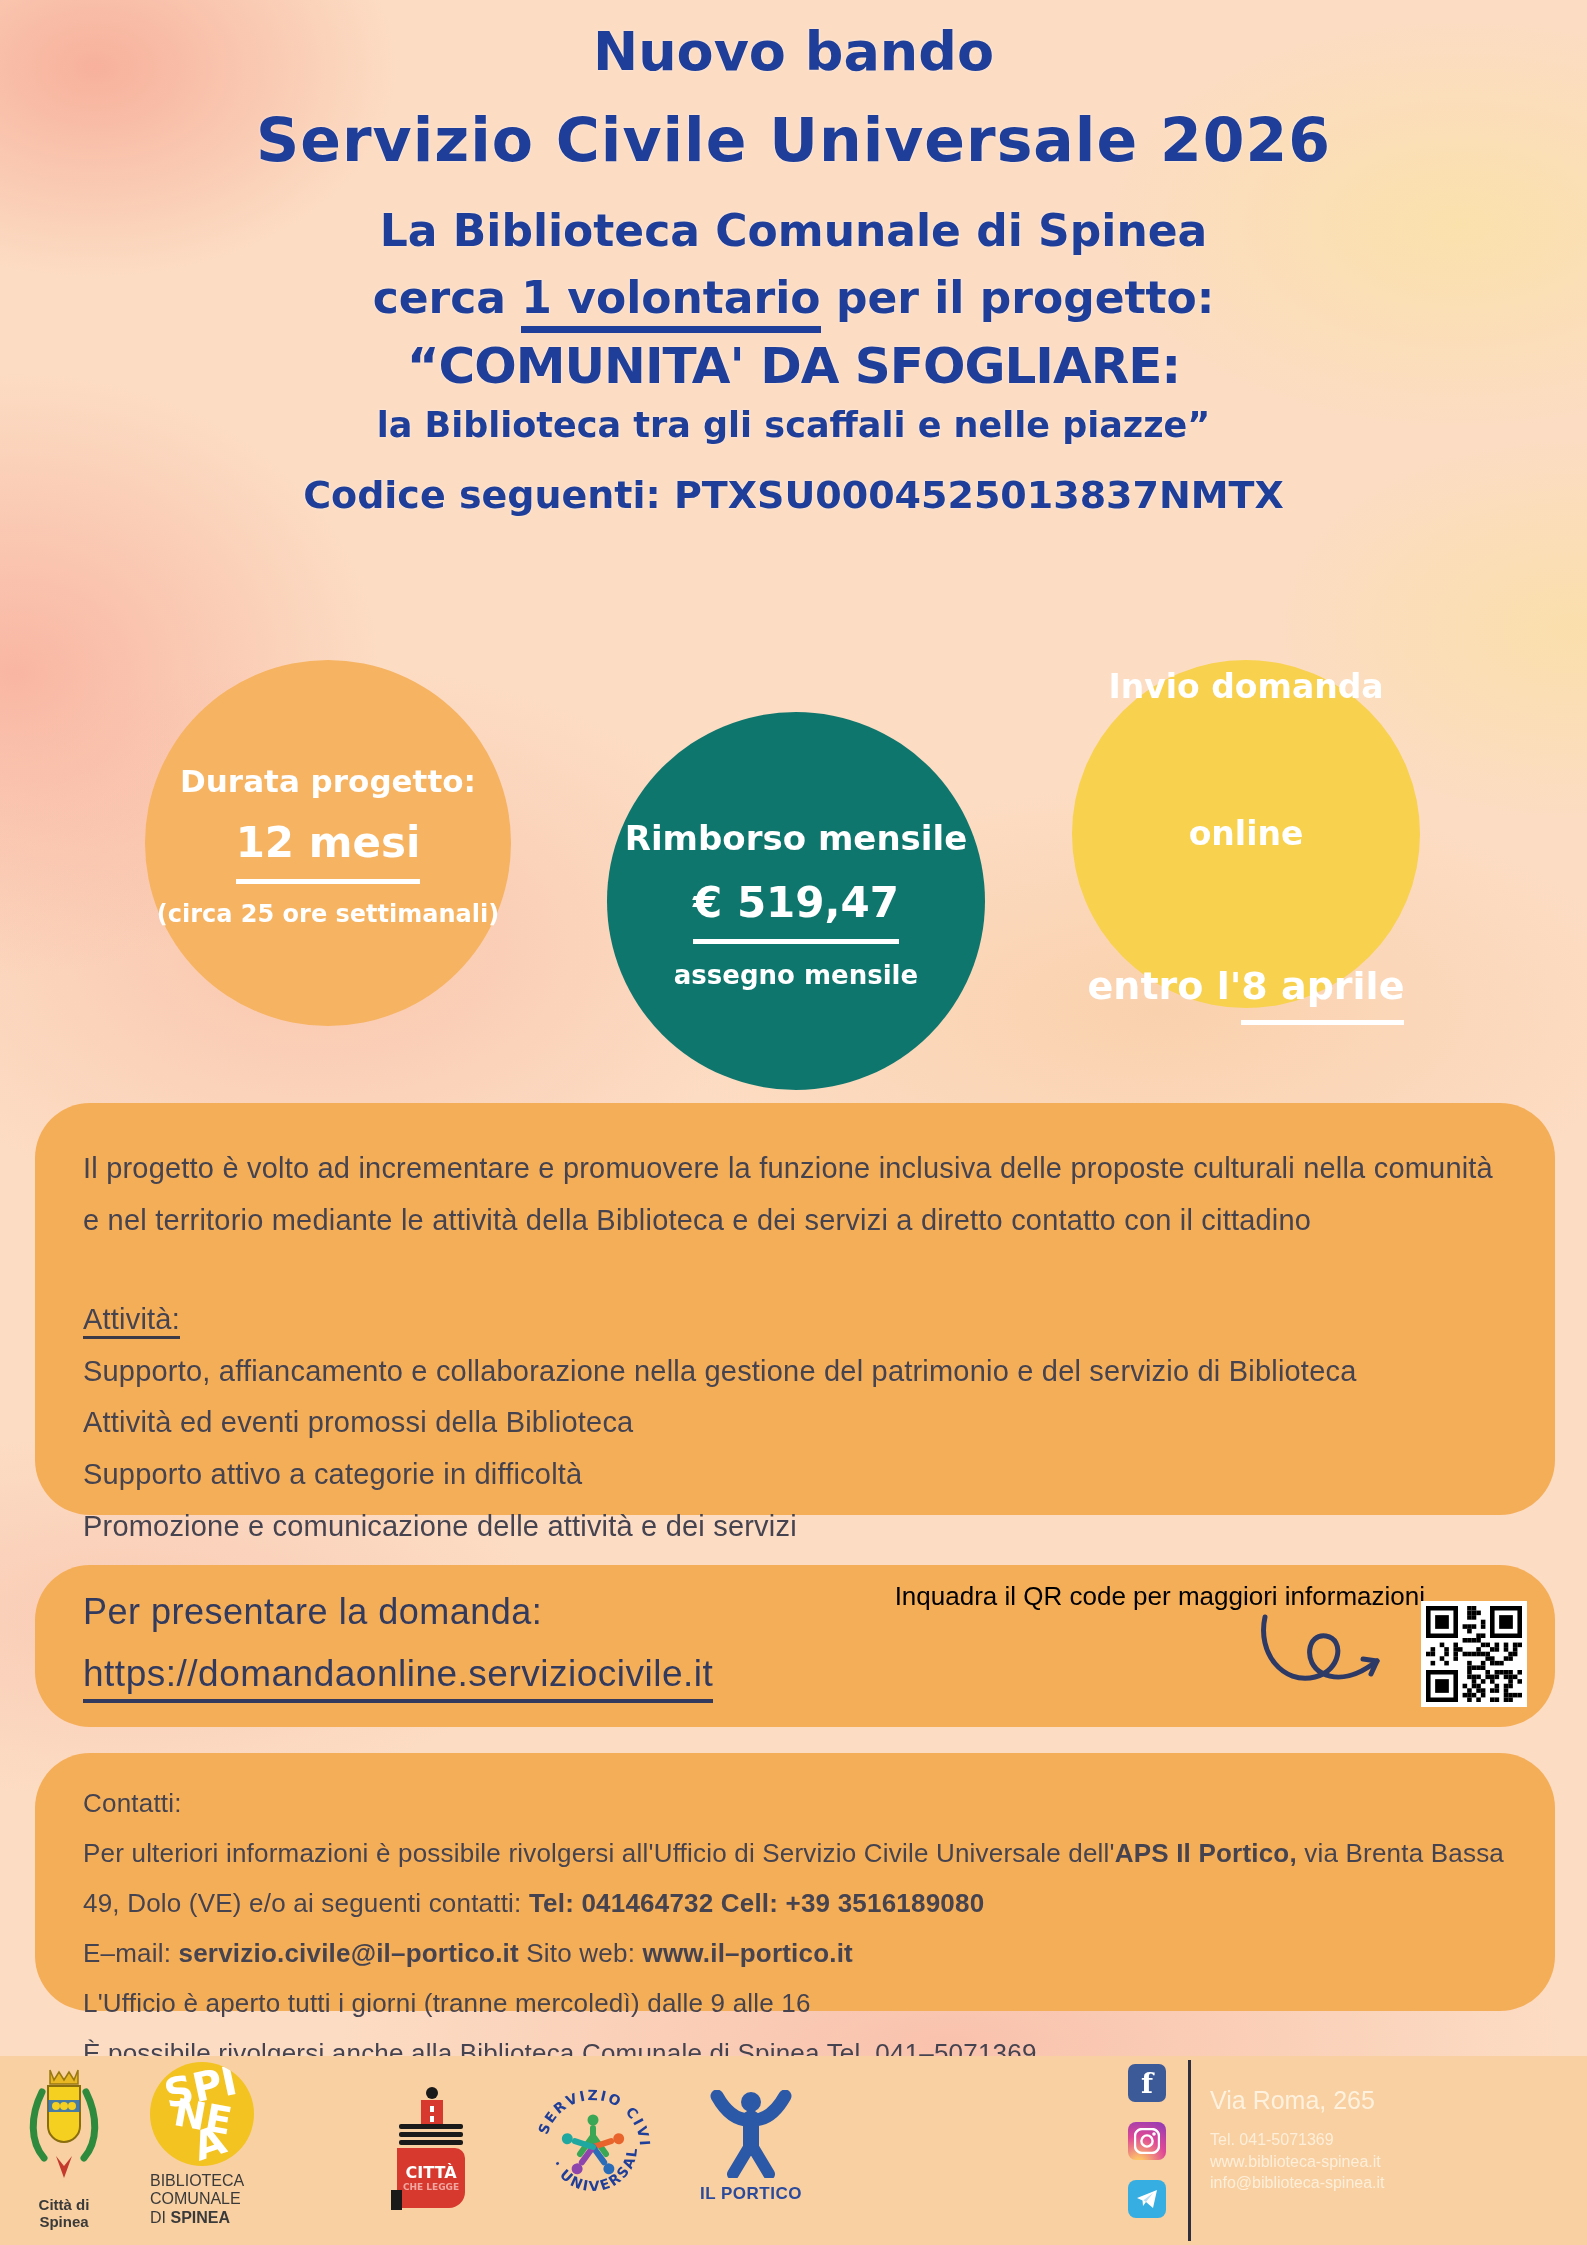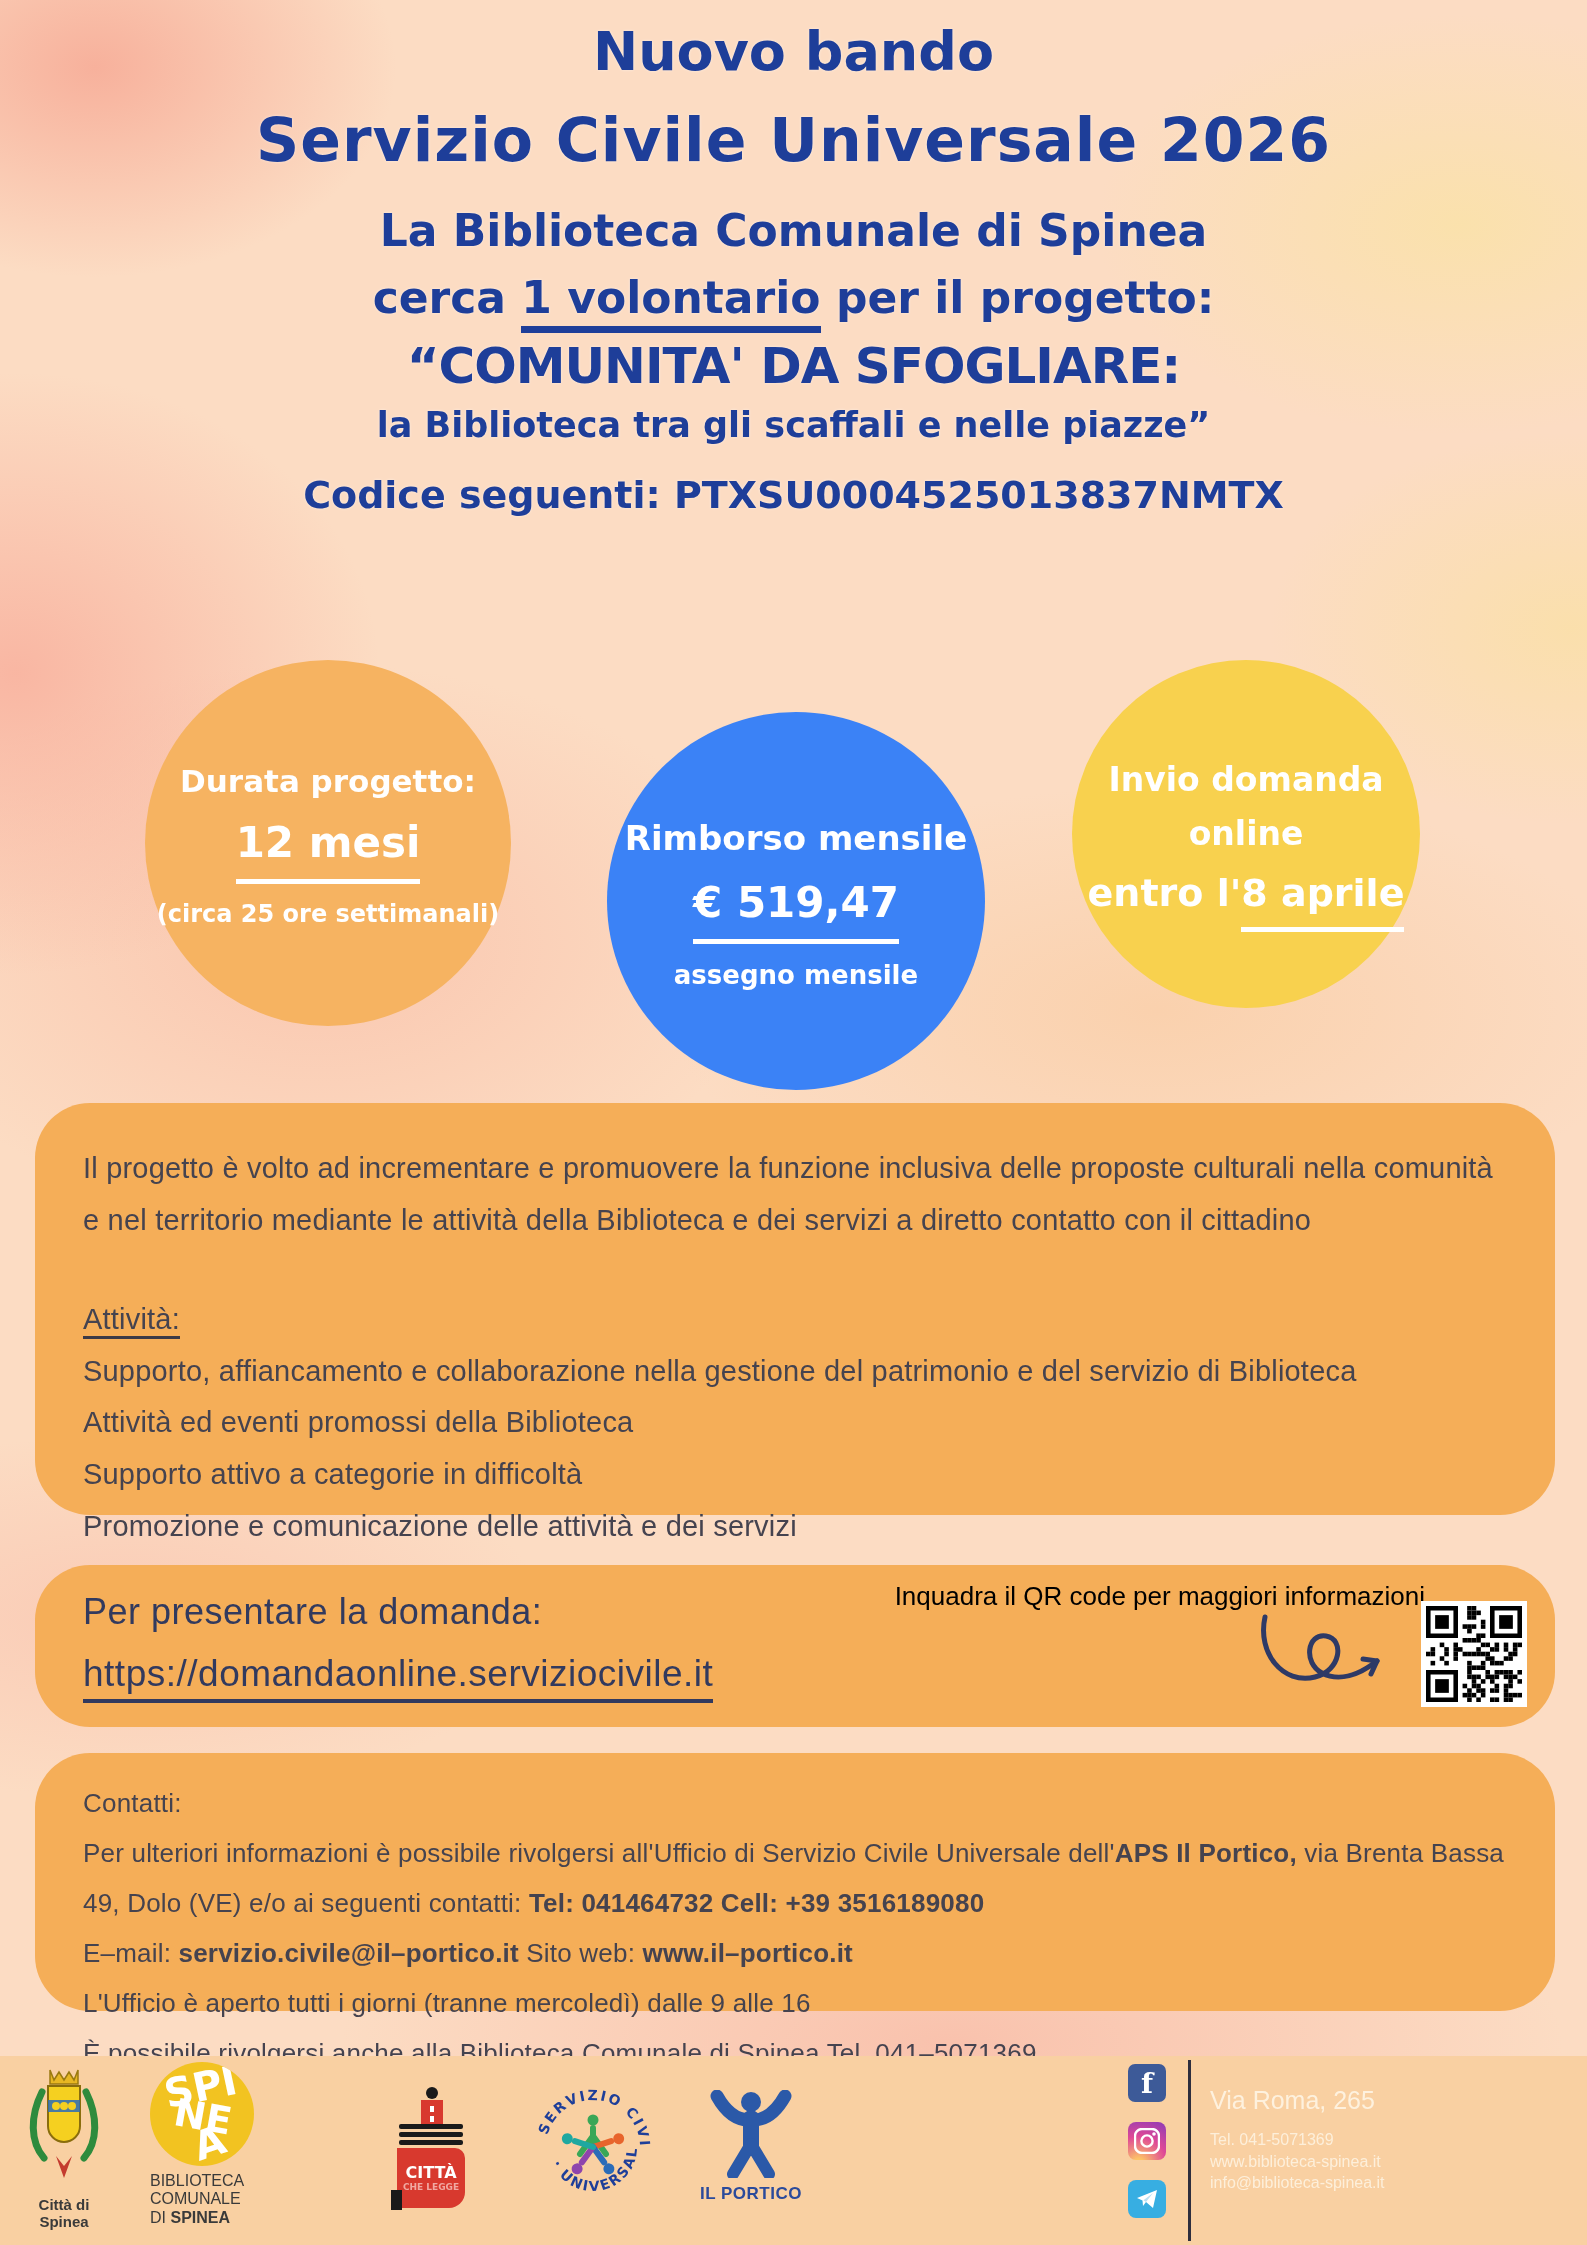--- a/index.html
+++ b/index.html
@@ -26,22 +26,22 @@
   .t4{font-size:44px;margin-top:16px;}
   .t5{font-size:50px;margin-top:14px;letter-spacing:-1px;}
   .t6{font-size:35px;margin-top:10px;}
   .t7{font-size:38px;margin-top:28px;letter-spacing:0px;}
   .u-navy{border-bottom:7px solid #1e3e99;padding-bottom:3px;}
 
   .circle{position:absolute;border-radius:50%;display:flex;flex-direction:column;
     align-items:center;justify-content:center;text-align:center;color:#fff;
     font-family:"DejaVu Sans","Liberation Sans",sans-serif;font-weight:800;}
   .c1{left:145px;top:660px;width:366px;height:366px;background:#f6b361;}
-  .c2{left:607px;top:712px;width:378px;height:378px;background:#3b82f6;}
-  .c3{left:1072px;top:660px;width:348px;height:348px;background:#f8d14e;}
+  .c2{left:607px;top:712px;width:378px;height:378px;background:#0f766e;}
+  .c3{left:1072px;top:660px;width:348px;height:348px;background:#f8d14e;justify-content:space-between;}
   .c-title{font-size:31px;line-height:1.5;}
   .c-value{font-size:42px;margin-top:14px;}
   .c-note{font-size:24px;margin-top:16px;}
   .u-white{border-bottom:5px solid #fff;padding-bottom:12px;}
   .c3 .c-line{font-size:33px;line-height:1.65;}
   .c3 .c-big{font-size:38px;margin-top:10px;}
 
   .obox{position:absolute;left:35px;width:1520px;background:#f5ae58;border-radius:55px;
     color:#45434f;box-sizing:border-box;}
   .box1{top:1103px;height:412px;padding:40px 48px;font-size:29px;line-height:1.78;letter-spacing:.2px;}

